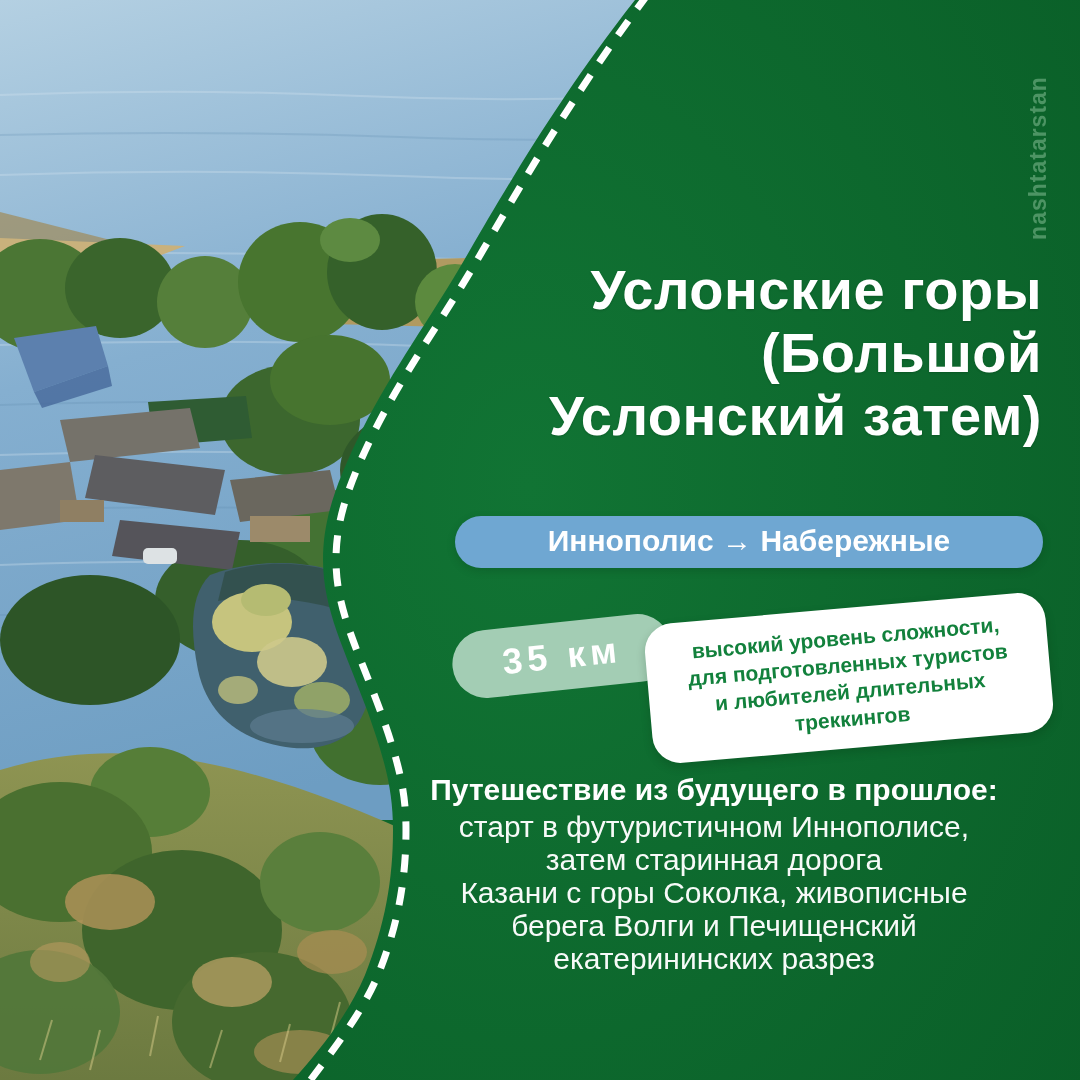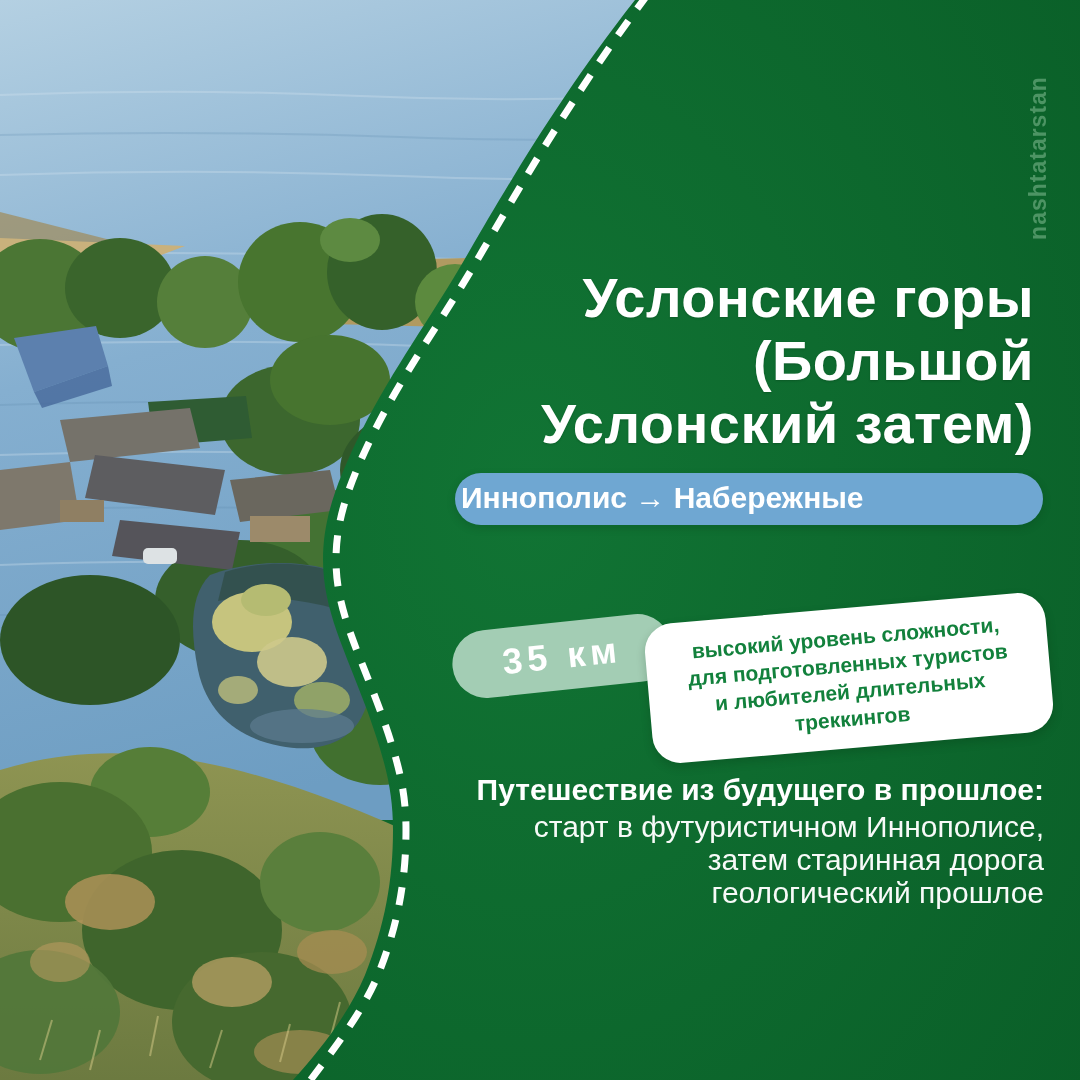--- a/index.html
+++ b/index.html
@@ -13,32 +13,32 @@
 
   .watermark{
     position:absolute;left:1038px;top:158px;
     transform:translate(-50%,-50%) rotate(-90deg);
     white-space:nowrap;
     font-size:23px;font-weight:bold;letter-spacing:1px;
     color:#5ea173;opacity:.8;
   }
 
   .title{
-    position:absolute;top:258px;right:38px;width:680px;margin:8px;
+    position:absolute;top:258px;right:38px;width:680px;margin:0;
     text-align:right;color:#ffffff;
     font-size:56px;font-weight:bold;line-height:63px;letter-spacing:.5px;
     text-shadow:0 1px 2px rgba(0,40,15,.25);
   }
   .title span{display:block;}
 
   .route-box{
-    position:absolute;left:455px;top:473px;width:588px;box-sizing:border-box;
+    position:absolute;left:455px;top:516px;width:588px;box-sizing:border-box;
     background:#6fa7d2;border-radius:30px;
     padding:7px 6px 9px 6px;
-    color:#ffffff;font-weight:bold;
+    text-align:center;color:#ffffff;font-weight:bold;
     font-size:30px;line-height:36px;
     box-shadow:0 3px 8px rgba(0,40,15,.18);
   }
   .route-box span{display:block;}
 
   .badge{
     position:absolute;left:452px;top:622px;width:220px;height:68px;
     background:#a3cdb4;border-radius:36px;
     transform:rotate(-6deg);
     display:flex;align-items:center;justify-content:center;
@@ -51,21 +51,21 @@
     transform:rotate(-5deg);
     padding:16px 6px;
     text-align:center;color:#12813c;font-weight:bold;
     font-size:21px;line-height:27px;
     box-shadow:0 4px 10px rgba(0,40,15,.22);
   }
   .diff-box span{display:block;}
 
   .desc{
     position:absolute;top:770px;right:36px;width:660px;
-    text-align:right;color:#ffffff;
+    text-align:center;color:#ffffff;
   }
   .desc-heading{font-size:30px;font-weight:bold;line-height:40px;}
   .desc-body{font-size:30px;font-weight:normal;line-height:33px;opacity:.97;}
   .desc-body span{display:block;}
 </style>
 </head>
 <body>
 
 <div class="canvas">
 
@@ -214,17 +214,19 @@
     <span>для подготовленных туристов</span>
     <span>и любителей длительных</span>
     <span>треккингов</span>
   </div>
 
   <div class="desc">
     <div class="desc-heading">Путешествие из будущего в прошлое:</div>
     <div class="desc-body">
       <span>старт в футуристичном Иннополисе,</span>
       <span>затем старинная дорога</span>
-      <span>геологический прошлое</span>
+      <span>Казани с горы Соколка, живописные</span>
+      <span>берега Волги и Печищенский</span>
+      <span>екатерининских разрез</span>
     </div>
   </div>
 
 </div>
 
 </body></html>

